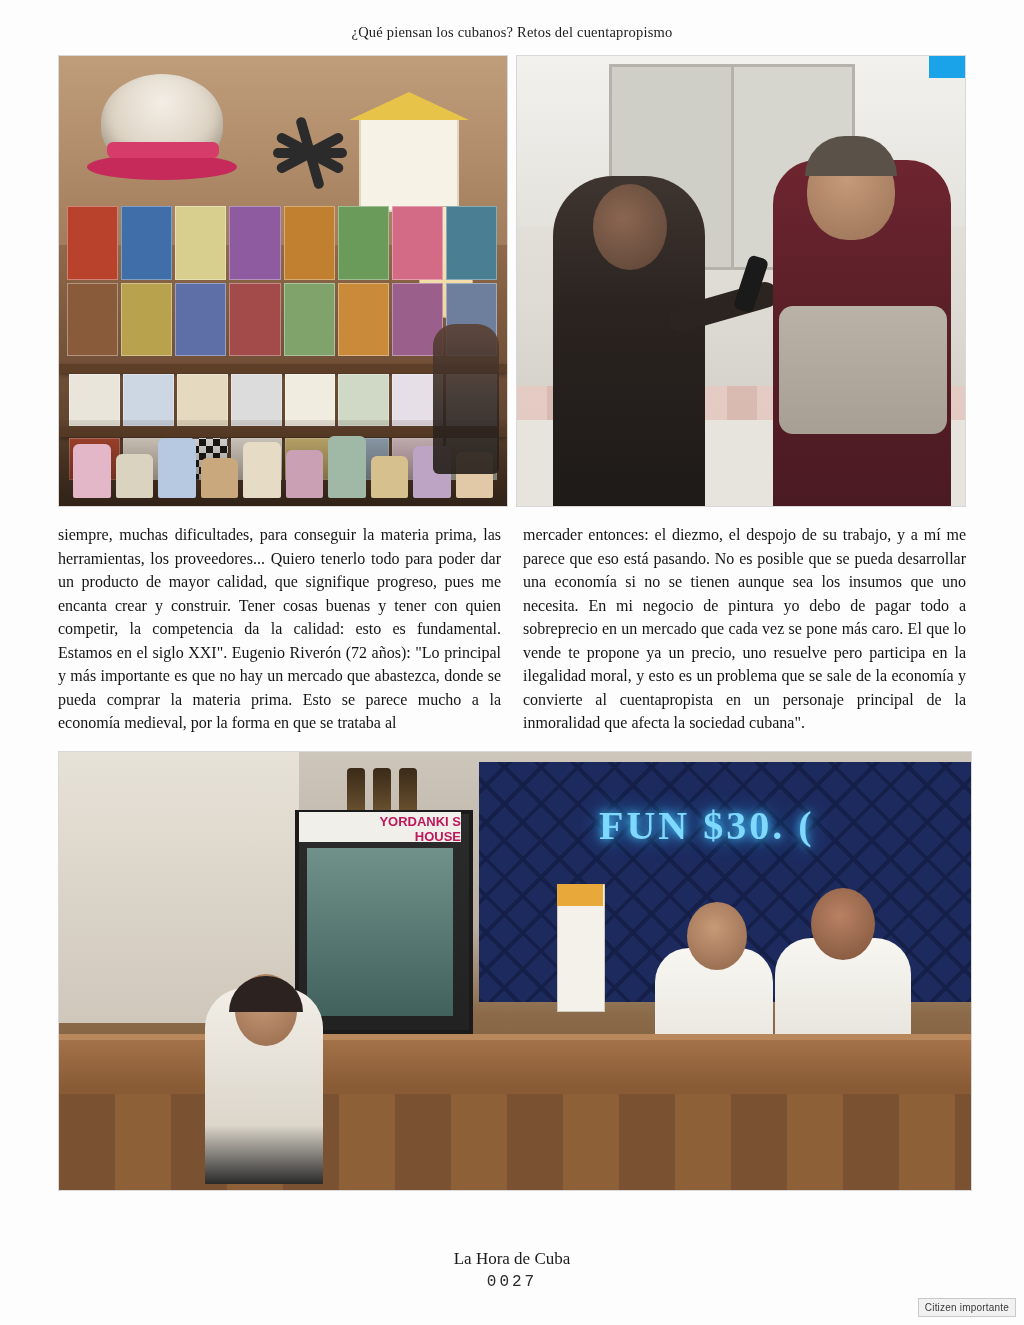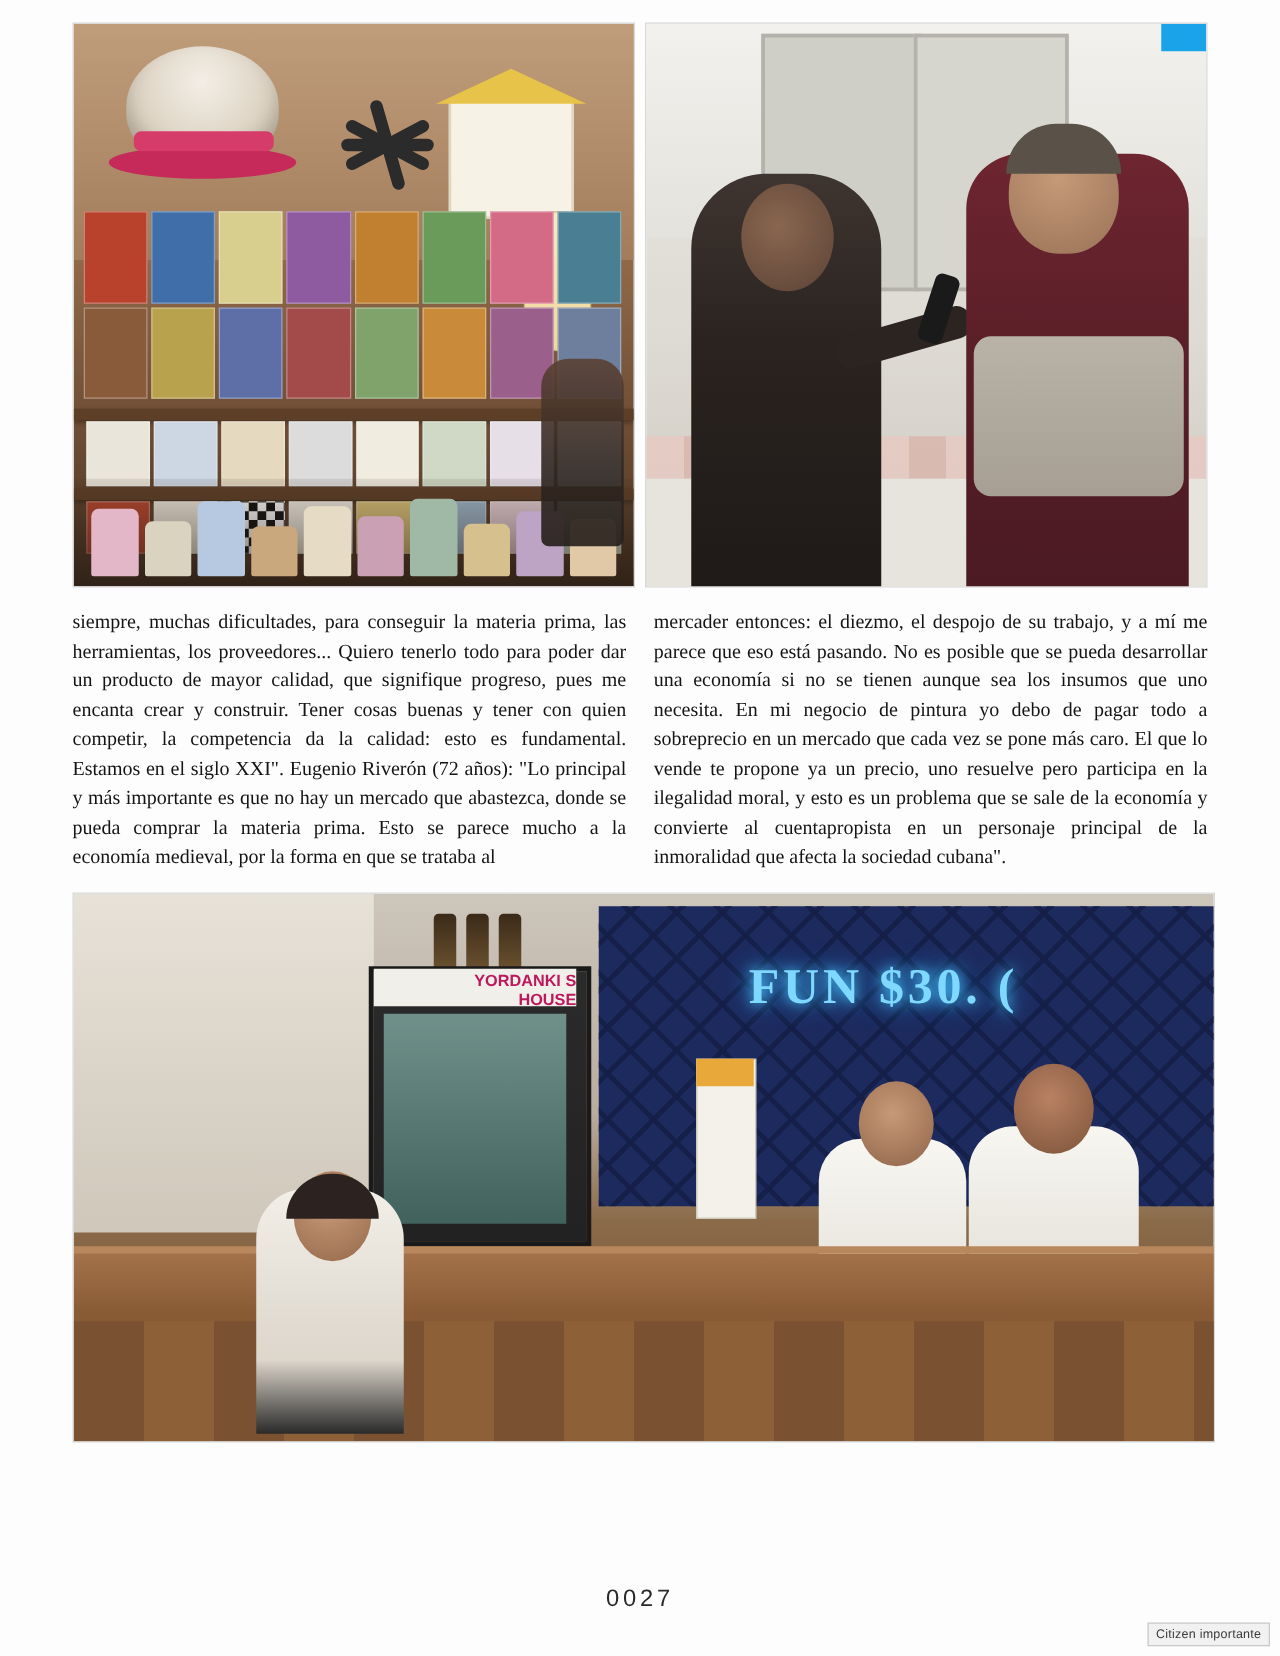--- a/index.html
+++ b/index.html
@@ -305,22 +305,22 @@
     bottom: 34px;
     text-align: center;
   }
   .footer-title {
     font-size: 17px;
     color: #1a1a1a;
     font-family: "Liberation Serif", serif;
   }
   .folio {
     margin-top: 4px;
-    font-family: Liberation Sans, sans-serif;
-    font-size: 19px;
+    font-family: Liberation Mono, monospace;
+    font-size: 16px;
     letter-spacing: 3px;
     color: #2a2a2a;
   }
   .watermark {
     position: absolute;
     right: 8px;
     bottom: 8px;
     background: #f1f1f1;
     border: 1px solid #c9c9c9;
     color: #3a3a3a;
@@ -329,20 +329,21 @@
     padding: 3px 6px;
     letter-spacing: .2px;
   }
 </style>
 </head>
 <body>
 
 <div class="page">
   <div class="page-inner">
 
+    <div class="running-head">¿Qué piensan los cubanos? Retos del cuentapropismo</div>
 
     <div class="photo-row">
 
       <div class="photo photo-left">
         <div class="p1-bg"></div>
         <div class="p1-wall"></div>
         <div class="p1-hat"></div>
         <div class="p1-hat-band"></div>
         <div class="p1-fan">
             <span></span>
@@ -464,17 +465,18 @@
       <div class="p3-bar"></div>
       <div class="p3-barfront"></div>
       <div class="p3-girl"></div>
       <div class="p3-girl-head"></div>
       <div class="p3-girl-hair"></div>
     </div>
 
   </div>
 
   <div class="footer">
+    <div class="footer-title">La Hora de Cuba</div>
     <div class="folio">0027</div>
   </div>
 
   <div class="watermark">Citizen importante</div>
 </div>
 
 </body></html>

